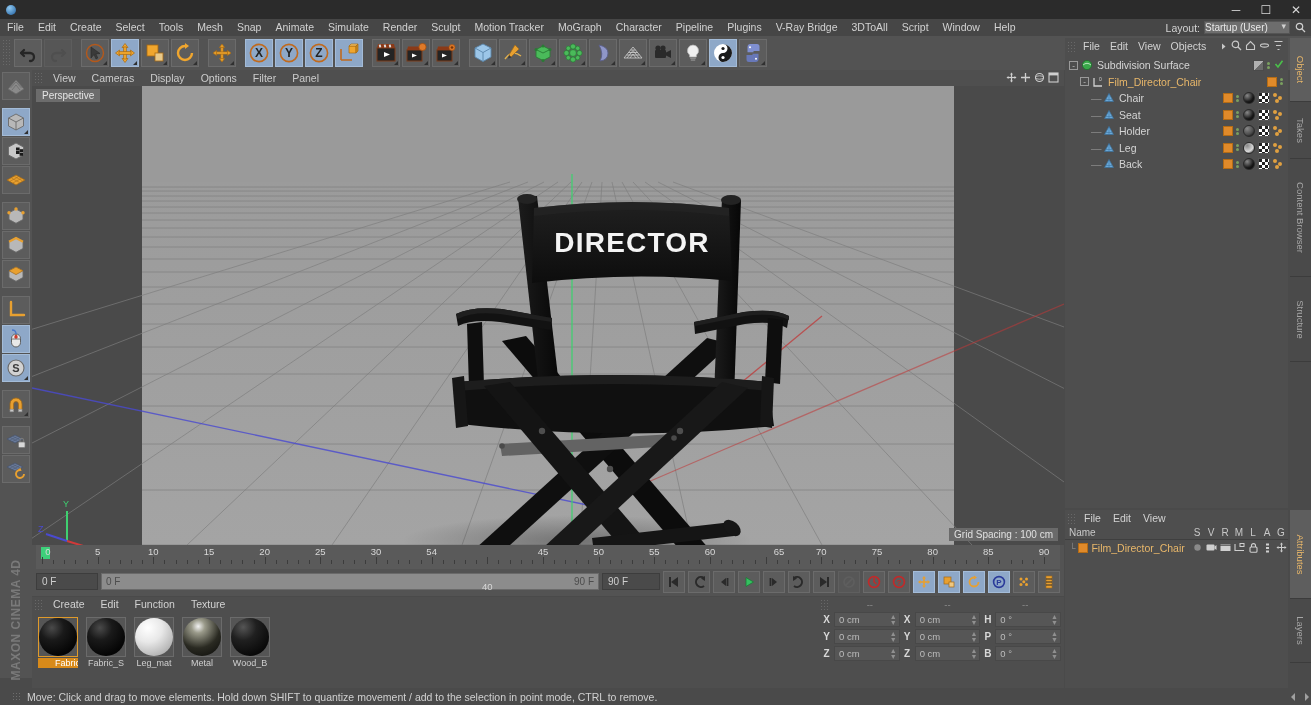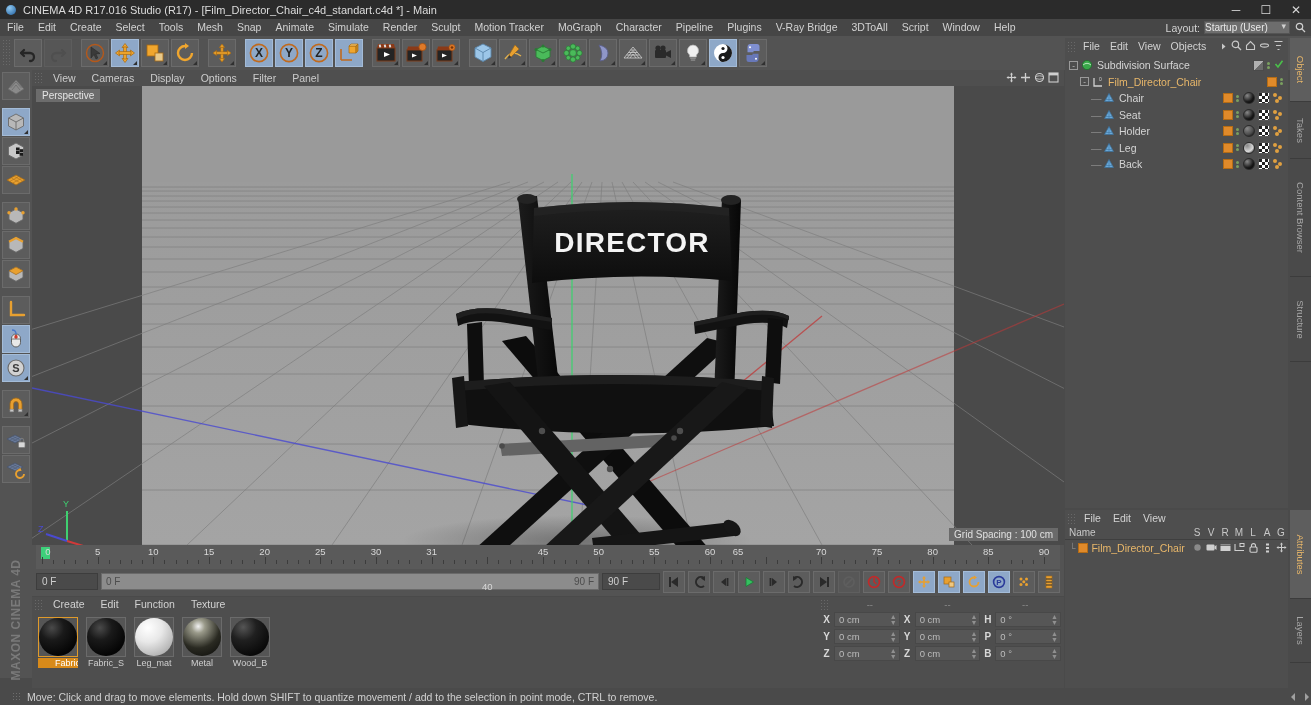--- a/index.html
+++ b/index.html
@@ -190,21 +190,20 @@
   .sb-right { margin-left:auto; padding-right:6px; display:flex; align-items:center; gap:4px; }
   .sb-arrow { width:10px; height:10px; }
 </style>
 </head>
 <body>
 
 <div id="app">
 
   <div class="titlebar">
     <div class="tb-icon"></div>
-    <div class="tb-title">CINEMA 4D R17.016 Studio (R17) - [Film_Director_Chair_c4d_standart.c4d *] - Main</div>
     <div class="tb-btns">
       <div class="tb-btn">─</div>
       <div class="tb-btn">☐</div>
       <div class="tb-btn close">✕</div>
     </div>
   </div>
 
   <div class="menubar">
     <div id="menu-items-host" style="display:flex;align-items:center;">
         <div class="menu-item">File</div>
@@ -814,21 +813,21 @@
         <div class="tl-tick" style="left: 306.6px; height: 4px;"></div>
         <div class="tl-tick" style="left: 317.733px; height: 4px;"></div>
         <div class="tl-tick" style="left: 328.867px; height: 4px;"></div>
         <div class="tl-tick" style="left: 340px; height: 7px;"></div>
         <div class="tl-num" style="left: 340px;">30</div>
         <div class="tl-tick" style="left: 351.133px; height: 4px;"></div>
         <div class="tl-tick" style="left: 362.267px; height: 4px;"></div>
         <div class="tl-tick" style="left: 373.4px; height: 4px;"></div>
         <div class="tl-tick" style="left: 384.533px; height: 4px;"></div>
         <div class="tl-tick" style="left: 395.667px; height: 7px;"></div>
-        <div class="tl-num" style="left: 395.667px;">31</div>
+        <div class="tl-num" style="left: 395.667px;">54</div>
         <div class="tl-tick" style="left: 406.8px; height: 4px;"></div>
         <div class="tl-tick" style="left: 417.933px; height: 4px;"></div>
         <div class="tl-tick" style="left: 429.067px; height: 4px;"></div>
         <div class="tl-tick" style="left: 440.2px; height: 4px;"></div>
         <div class="tl-tick" style="left: 451.333px; height: 7px;"></div>
         <div class="tl-num" style="left: 451.333px; margin-top: 35px;">40</div>
         <div class="tl-tick" style="left: 462.467px; height: 4px;"></div>
         <div class="tl-tick" style="left: 473.6px; height: 4px;"></div>
         <div class="tl-tick" style="left: 484.733px; height: 4px;"></div>
         <div class="tl-tick" style="left: 495.867px; height: 4px;"></div>
@@ -850,21 +849,21 @@
         <div class="tl-tick" style="left: 640.6px; height: 4px;"></div>
         <div class="tl-tick" style="left: 651.733px; height: 4px;"></div>
         <div class="tl-tick" style="left: 662.867px; height: 4px;"></div>
         <div class="tl-tick" style="left: 674px; height: 7px;"></div>
         <div class="tl-num" style="left: 674px;">60</div>
         <div class="tl-tick" style="left: 685.133px; height: 4px;"></div>
         <div class="tl-tick" style="left: 696.267px; height: 4px;"></div>
         <div class="tl-tick" style="left: 707.4px; height: 4px;"></div>
         <div class="tl-tick" style="left: 718.533px; height: 4px;"></div>
         <div class="tl-tick" style="left: 729.667px; height: 7px;"></div>
-        <div class="tl-num" style="left: 702px;">65</div>
+        <div class="tl-num" style="left: 743px;">65</div>
         <div class="tl-tick" style="left: 740.8px; height: 4px;"></div>
         <div class="tl-tick" style="left: 751.933px; height: 4px;"></div>
         <div class="tl-tick" style="left: 763.067px; height: 4px;"></div>
         <div class="tl-tick" style="left: 774.2px; height: 4px;"></div>
         <div class="tl-tick" style="left: 785.333px; height: 7px;"></div>
         <div class="tl-num" style="left: 785.333px;">70</div>
         <div class="tl-tick" style="left: 796.467px; height: 4px;"></div>
         <div class="tl-tick" style="left: 807.6px; height: 4px;"></div>
         <div class="tl-tick" style="left: 818.733px; height: 4px;"></div>
         <div class="tl-tick" style="left: 829.867px; height: 4px;"></div>

